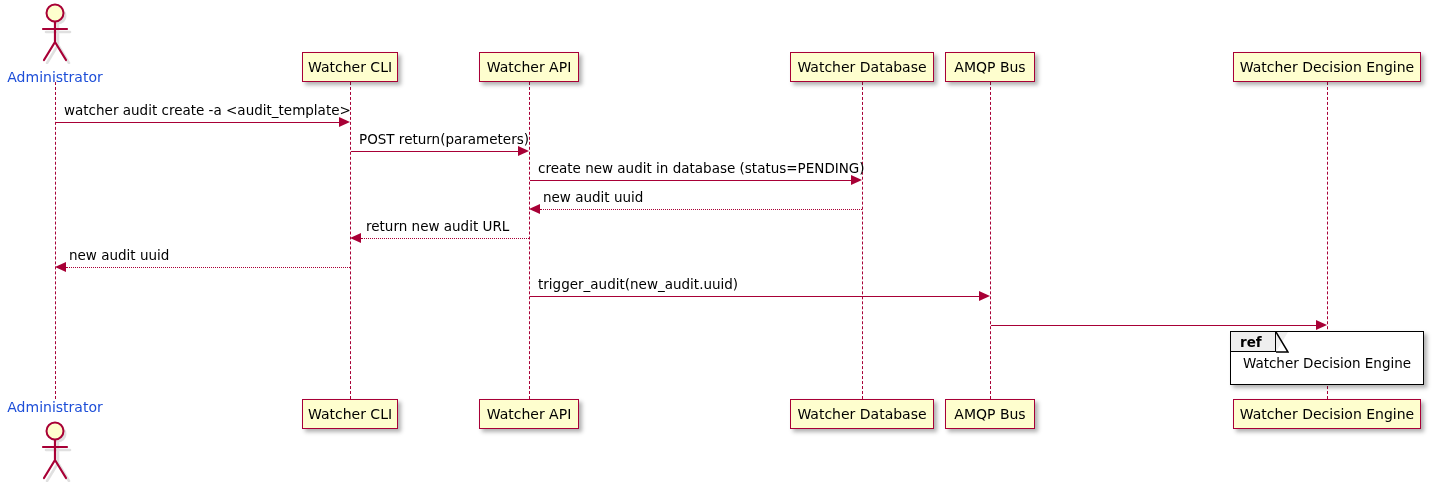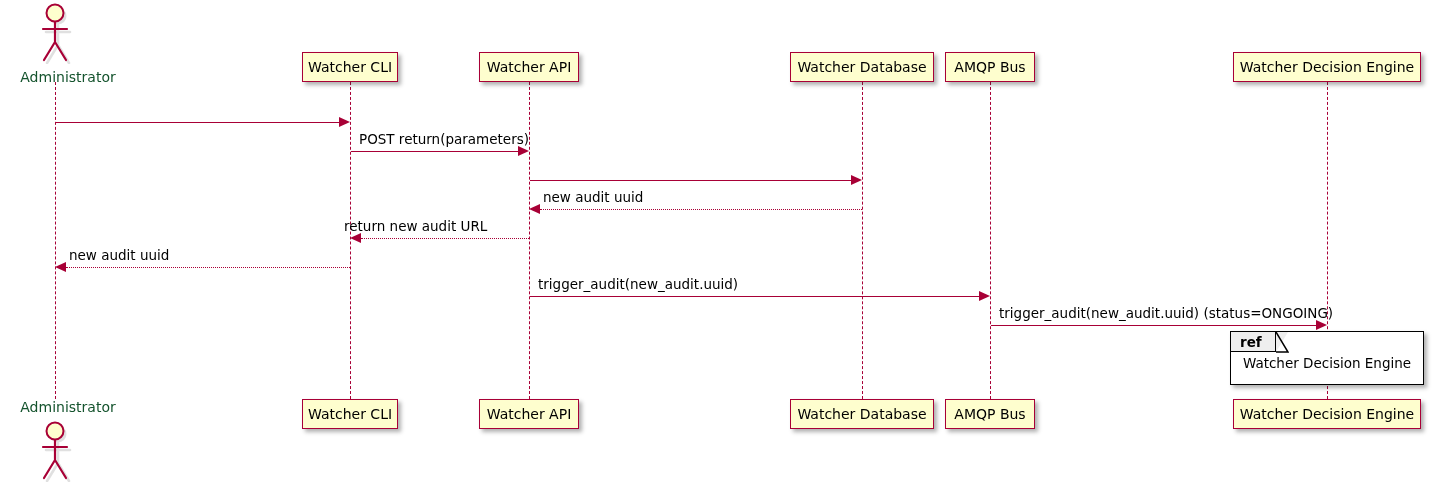--- a/index.html
+++ b/index.html
@@ -34,24 +34,23 @@
     align-items: center;
     justify-content: center;
     white-space: nowrap;
     box-shadow: 3px 3px 4px rgba(40,40,40,0.36);
     padding: 0 9px;
     height: 30px;
   }
   .actor-label {
     position: absolute;
     font-size: 14px;
-    color: #14532d;
+    color: #1d4ed8;
     white-space: nowrap;
     text-align: center;
-    padding-left: 13px;
   }
   .actor-fig {
     position: absolute;
   }
   .msg-line {
     position: absolute;
     height: 0;
     border-top: 1.5px solid #A80036;
   }
   .msg-line.dotted {
@@ -182,47 +181,48 @@
   <div class="participant-box" style="left:790px; top:399px; width:144px;">
     <span>Watcher Database</span>
   </div>
   <div class="participant-box" style="left:945px; top:399px; width:90px;">
     <span>AMQP Bus</span>
   </div>
   <div class="participant-box" style="left:1233px; top:399px; width:188px;">
     <span>Watcher Decision Engine</span>
   </div>
 
+  <div class="msg-label" style="left:64px; top:104px;">watcher audit create -a &lt;audit_template&gt;</div>
   <div class="msg-line" style="left:56px; top:122px; width:285px;"></div>
   <div class="arrow-head right" style="left:339px; top:117px;"></div>
 
   <div class="msg-label" style="left:359px; top:133px;">POST return(parameters)</div>
   <div class="msg-line" style="left:351px; top:151px; width:169px;"></div>
   <div class="arrow-head right" style="left:518px; top:146px;"></div>
 
+  <div class="msg-label" style="left:538px; top:162px;">create new audit in database (status=PENDING)</div>
   <div class="msg-line" style="left:530px; top:180px; width:323px;"></div>
   <div class="arrow-head right" style="left:851px; top:175px;"></div>
 
   <div class="msg-label" style="left:543px; top:191px;">new audit uuid</div>
   <div class="msg-line dotted" style="left:540px; top:209px; width:322px;"></div>
   <div class="arrow-head left" style="left:529px; top:204px;"></div>
 
-  <div class="msg-label" style="left:344px; top:220px;">return new audit URL</div>
+  <div class="msg-label" style="left:366px; top:220px;">return new audit URL</div>
   <div class="msg-line dotted" style="left:361px; top:238px; width:168px;"></div>
   <div class="arrow-head left" style="left:350px; top:233px;"></div>
 
   <div class="msg-label" style="left:69px; top:249px;">new audit uuid</div>
   <div class="msg-line dotted" style="left:66px; top:267px; width:284px;"></div>
   <div class="arrow-head left" style="left:55px; top:262px;"></div>
 
   <div class="msg-label" style="left:538px; top:278px;">trigger_audit(new_audit.uuid)</div>
   <div class="msg-line" style="left:530px; top:296px; width:451px;"></div>
   <div class="arrow-head right" style="left:979px; top:291px;"></div>
 
-  <div class="msg-label" style="left:999px; top:307px;">trigger_audit(new_audit.uuid) (status=ONGOING)</div>
   <div class="msg-line" style="left:991px; top:325px; width:327px;"></div>
   <div class="arrow-head right" style="left:1316px; top:320px;"></div>
 
   <div class="ref-frame" style="left:1230px; top:331px; width:194px; height:54px;">
     <div class="ref-tab" style="width:45px;">
       <span>ref</span>
     </div>
     <div class="ref-tab-notch" style="left:45px;"></div>
     <svg style="position:absolute; left:45px; top:0px;" width="13" height="21" viewBox="0 0 13 21" xmlns="http://www.w3.org/2000/svg">
       <path d="M0 0 L12 20 L0 20" fill="none" stroke="#000000" stroke-width="1.5"></path>

